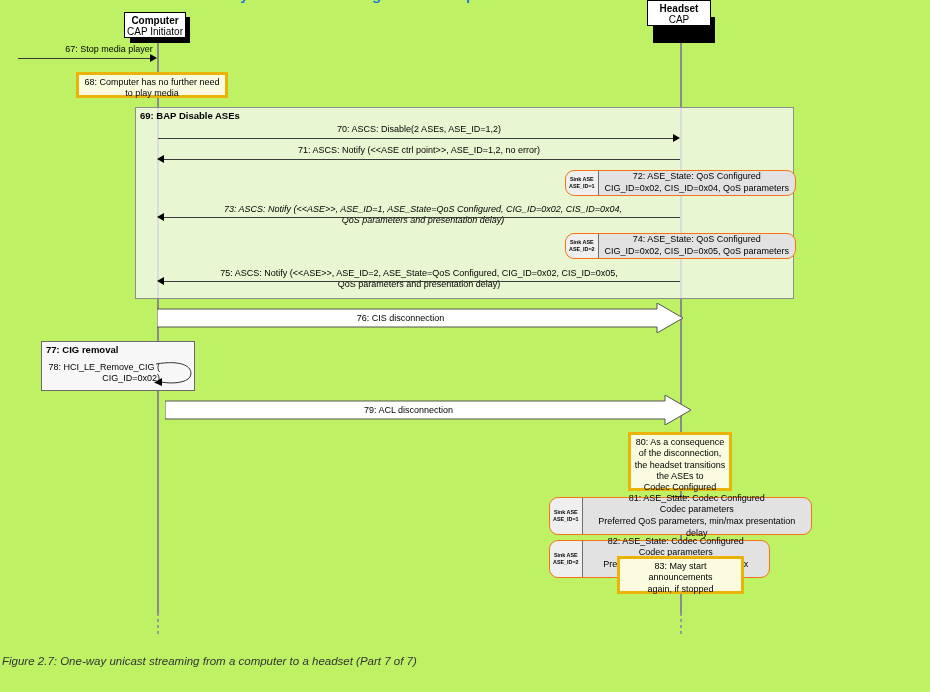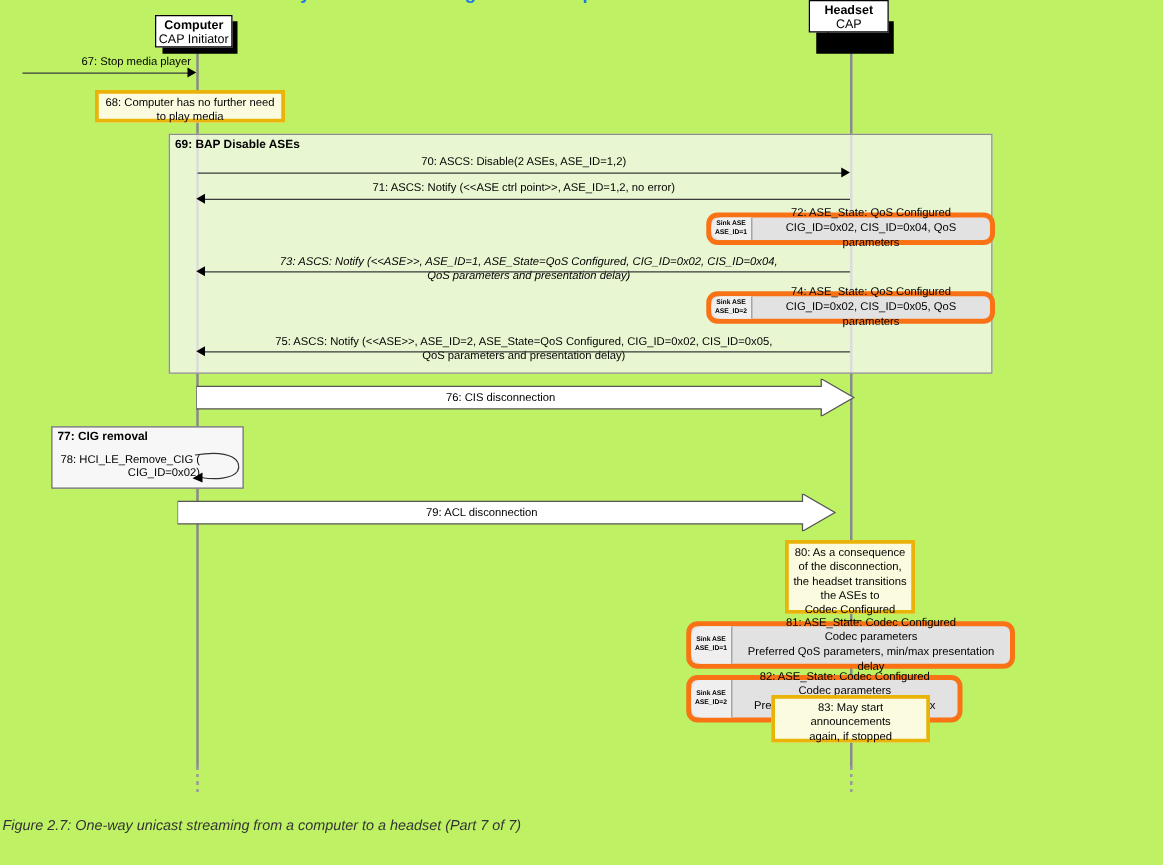--- a/index.html
+++ b/index.html
@@ -101,21 +101,21 @@
     font-size: 9px;
     text-align: center;
     line-height: 1.25;
     padding: 2px 3px;
     white-space: pre-line;
     z-index: 4;
   }
 
   
   .state-box {
-    border: 4px solid #f97316;
+    border: 1px solid #f97316;
     background: #e2e2e2;
     border-radius: 9px;
     font-size: 9px;
     text-align: center;
     line-height: 1.3;
     white-space: pre-line;
     display: flex;
     align-items: center;
     z-index: 4;
   }
@@ -243,21 +243,21 @@
 
   <div class="abs msg-label" style="left:38px; top:362px; width:122px; text-align:right;">78: HCI_LE_Remove_CIG (
 CIG_ID=0x02)</div>
   <div class="abs selfloop" style="left:152px; top:359px; width:48px; height:28px;">
     <svg width="48" height="28" viewBox="0 0 48 28">
       <path d="M4,5 C34,0 42,10 38,18 C34,24 20,25 9,23" fill="none" stroke="#333333" stroke-width="1"></path>
       <polygon points="10,19 2,23.5 10,27" fill="#000000"></polygon>
     </svg>
   </div>
 
-  <div class="abs blockarrow" style="left:142px; top:395px; width:527px; height:30px;">
+  <div class="abs blockarrow" style="left:165px; top:395px; width:527px; height:30px;">
     <svg width="527" height="30" viewBox="0 0 527 30">
       <polygon points="0,6 500,6 500,0 526,15 500,30 500,24 0,24" fill="#ffffff" stroke="#555555" stroke-width="1"></polygon>
     </svg>
     <div class="ba-label" style="right:40px;">79: ACL disconnection</div>
   </div>
 
   <div class="abs note" style="left:628px; top:432px; width:104px; height:59px;">80: As a consequence
 of the disconnection,
 the headset transitions
 the ASEs to

